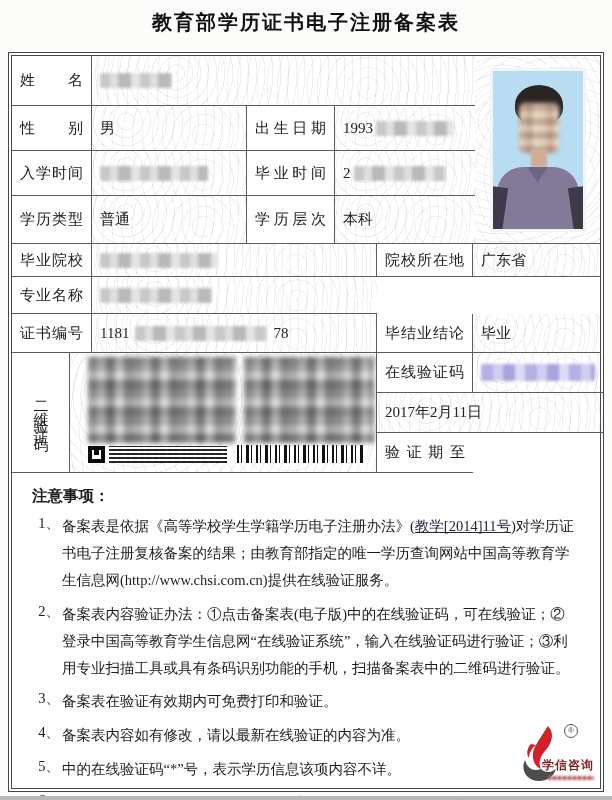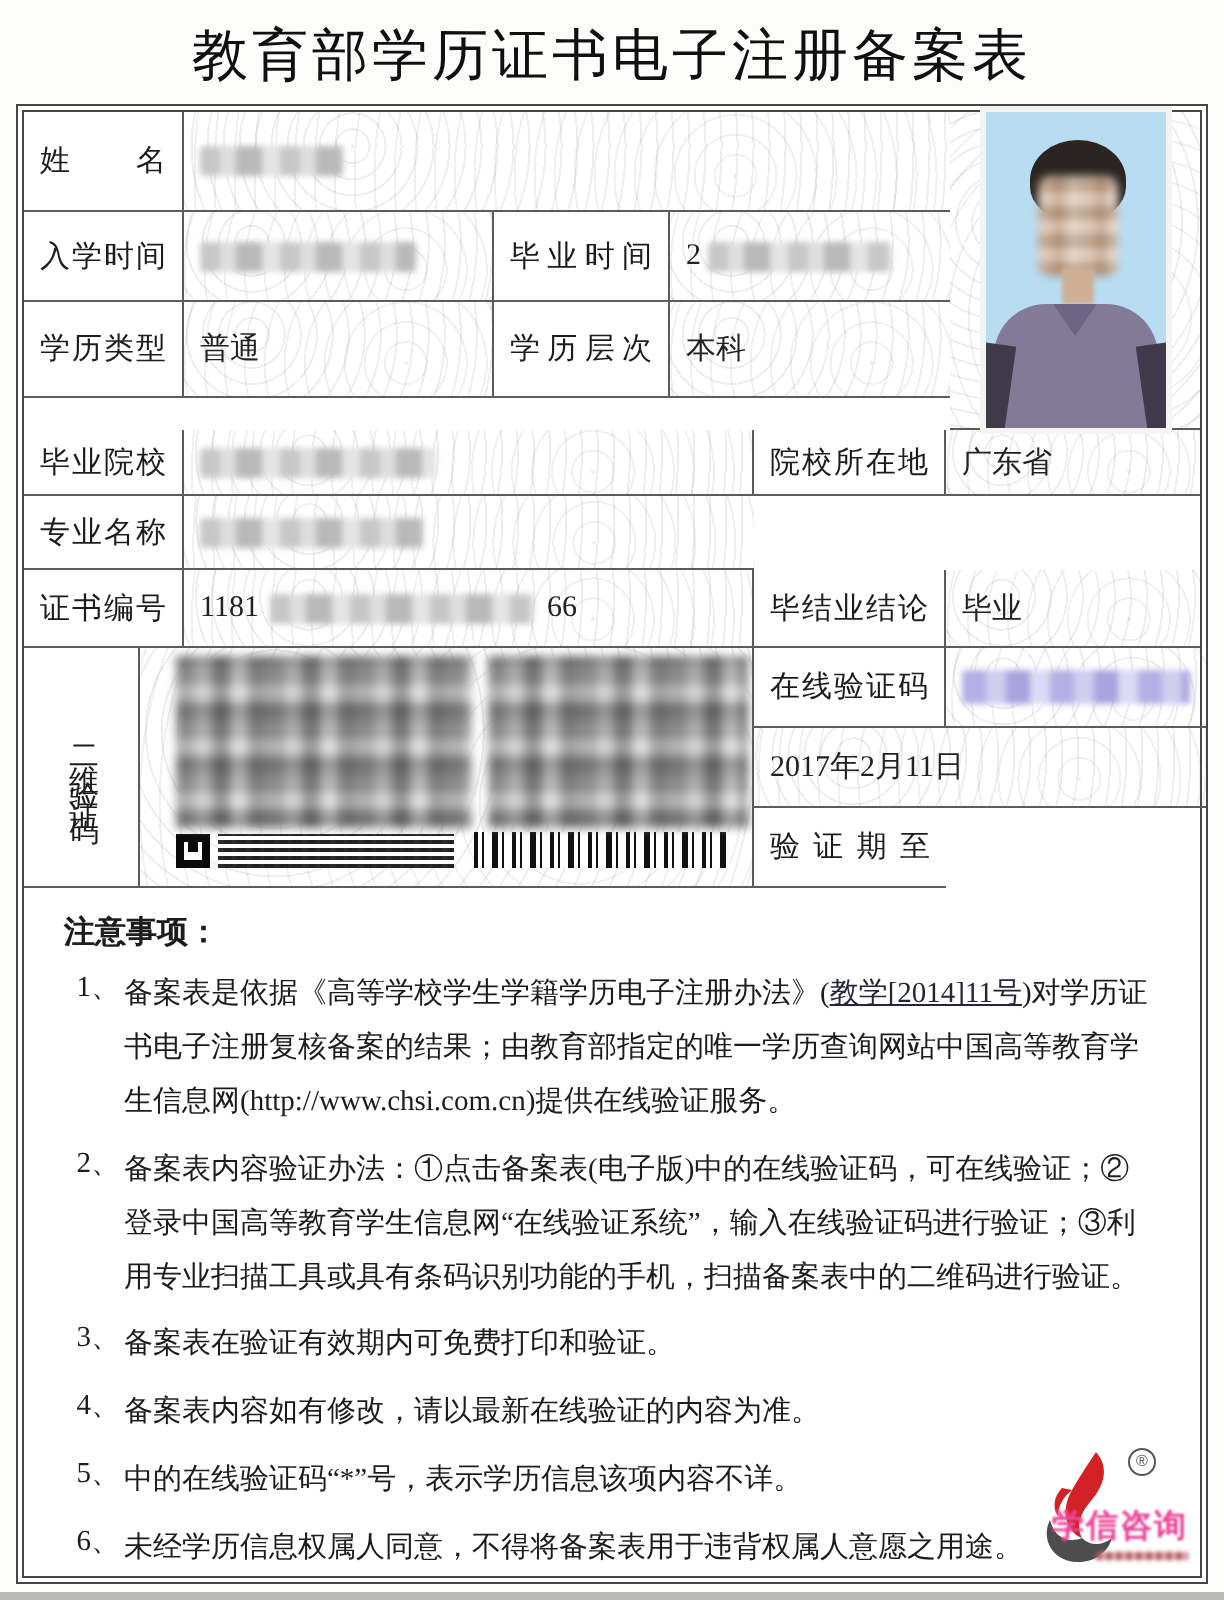--- a/index.html
+++ b/index.html
@@ -4,21 +4,21 @@
 <style>
   html,body{margin:0;padding:0;background:#e9e9e9;}
   .page{
     position:relative;width:612px;height:800px;margin:0 auto;
     background:#fcfcfb;overflow:hidden;
     font-family:"Liberation Serif","DejaVu Serif",serif;
     color:#1c1c1c;
   }
   .doc-title{
     position:absolute;top:9px;left:0;width:100%;
-    text-align:center;font-size:28px;font-weight:normal;letter-spacing:2px;
+    text-align:center;font-size:20px;font-weight:bold;letter-spacing:2px;
     font-family:"Liberation Sans","DejaVu Sans",sans-serif;color:#101010;
   }
   .frame{
     position:absolute;left:8px;top:52px;width:588px;height:732px;
     border:4px double #474747;background:#fff;
   }
   
   .pat{
     background-image:
       repeating-radial-gradient(circle at 22% 35%, rgba(125,135,145,.14) 0 1px, transparent 1px 8px),
@@ -100,21 +100,21 @@
   .notes-head{font-weight:bold;font-size:15.5px;margin-bottom:6px;font-family:"Liberation Sans","DejaVu Sans",sans-serif;}
   .note-item{display:flex;margin-bottom:7px;}
   .note-num{flex:none;width:28px;text-align:right;padding-right:2px;}
   .note-text{flex:1;line-height:1.85;}
   .doc-link{text-decoration:underline;color:#24243a;cursor:pointer;}
   
   .logo{position:absolute;right:4px;bottom:0px;width:82px;height:64px;}
   .logo svg{position:absolute;left:0;top:0;}
   .logo .reg{position:absolute;right:18px;top:0;width:12px;height:12px;border:1px solid #555;border-radius:50%;
     font-size:8px;line-height:12px;text-align:center;color:#555;font-family:"Liberation Sans",sans-serif;}
-  .logo-text{position:absolute;right:2px;bottom:14px;color:#ec4899;font-weight:bold;font-size:16px;
+  .logo-text{position:absolute;right:2px;bottom:14px;color:#7f1d1d;font-weight:bold;font-size:12px;
     font-family:"Liberation Sans","DejaVu Sans",sans-serif;letter-spacing:1px;filter:blur(.4px);}
   .logo-sub{position:absolute;right:2px;bottom:8px;width:46px;height:4px;
     background:repeating-linear-gradient(90deg,#b0555a 0 3px,#e2b6b8 3px 5px);filter:blur(1px);}
   .scan-edge{position:absolute;left:0;bottom:0;width:100%;height:4px;background:#b9b9b9;}
 </style>
 </head>
 <body>
 
 <div class="page">
 
@@ -129,20 +129,33 @@
           <div class="trow" style="height:50px;">
             <div class="cell lab" style="width:80px;flex:none;">
                 <span class="jt">姓名</span>
               </div>
             <div class="cell val pat" style="flex:1;">
                 <span class="redact" style="width:72px;"></span>
               </div>
           </div>
           <div class="trow" style="height:45px;">
             <div class="cell lab" style="width:80px;flex:none;">
+                <span class="jt">性别</span>
+              </div>
+            <div class="cell val pat" style="width:155px;flex:none;">男</div>
+            <div class="cell lab" style="width:88px;flex:none;">
+                <span class="jt">出生日期</span>
+              </div>
+            <div class="cell val pat" style="flex:1;">
+                <span>1993</span>
+                <span class="redact" style="width:78px;margin-left:3px;"></span>
+              </div>
+          </div>
+          <div class="trow" style="height:45px;">
+            <div class="cell lab" style="width:80px;flex:none;">
                 <span class="jt">入学时间</span>
               </div>
             <div class="cell val pat" style="width:155px;flex:none;">
                 <span class="redact" style="width:108px;"></span>
               </div>
             <div class="cell lab" style="width:88px;flex:none;">
                 <span class="jt">毕业时间</span>
               </div>
             <div class="cell val pat" style="flex:1;">
                 <span>2</span>
@@ -192,21 +205,21 @@
             <span class="redact" style="width:112px;"></span>
           </div>
       </div>
       <div class="trow" style="height:39px;">
         <div class="cell lab" style="width:80px;flex:none;">
             <span class="jt">证书编号</span>
           </div>
         <div class="cell val pat" style="width:285px;flex:none;">
             <span>1181</span>
             <span class="redact" style="width:132px;margin:0 6px;"></span>
-            <span>66</span>
+            <span>78</span>
           </div>
         <div class="cell lab" style="width:96px;flex:none;">
             <span class="jt">毕结业结论</span>
           </div>
         <div class="cell val pat" style="flex:1;">毕业</div>
       </div>
 
       <div class="trow" style="height:120px;">
         <div class="cell lab" style="width:58px;flex:none;padding:0;">
           <div class="vlabel">二维验证码</div>

